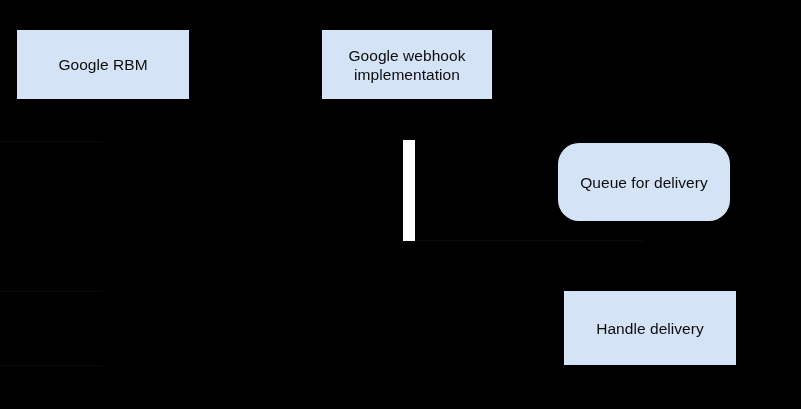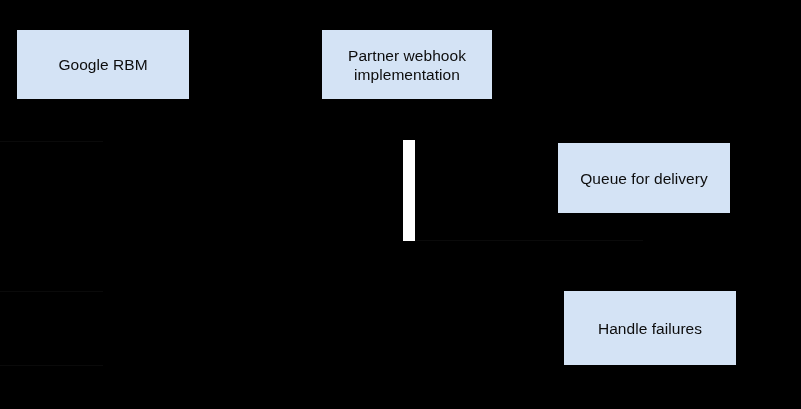--- a/index.html
+++ b/index.html
@@ -57,25 +57,25 @@
   <div class="edge edge-h" style="left:0px; top:365px; width:103px;"></div>
   <div class="edge edge-h" style="left:415px; top:240px; width:228px;"></div>
 
   <div class="bar" style="left:403px; top:140px; width:12px; height:101px;"></div>
 
   <div class="node" style="left:17px; top:30px; width:172px; height:69px; background:#d4e3f5;">
     <span class="node-label">Google RBM</span>
   </div>
 
   <div class="node" style="left:322px; top:30px; width:170px; height:69px; background:#d4e3f5;">
-    <span class="node-label">Partner webhook
+    <span class="node-label">Google webhook
 implementation</span>
   </div>
 
-  <div class="node" style="left:558px; top:143px; width:172px; height:70px; background:#d4e3f5;">
+  <div class="node" style="left:558px; top:143px; width:172px; height:78px; background:#d4e3f5;border-radius:21px;">
     <span class="node-label">Queue for delivery</span>
   </div>
 
   <div class="node" style="left:564px; top:291px; width:172px; height:74px; background:#d4e3f5;">
-    <span class="node-label">Handle failures</span>
+    <span class="node-label">Handle delivery</span>
   </div>
 
 </div>
 
 </body></html>

